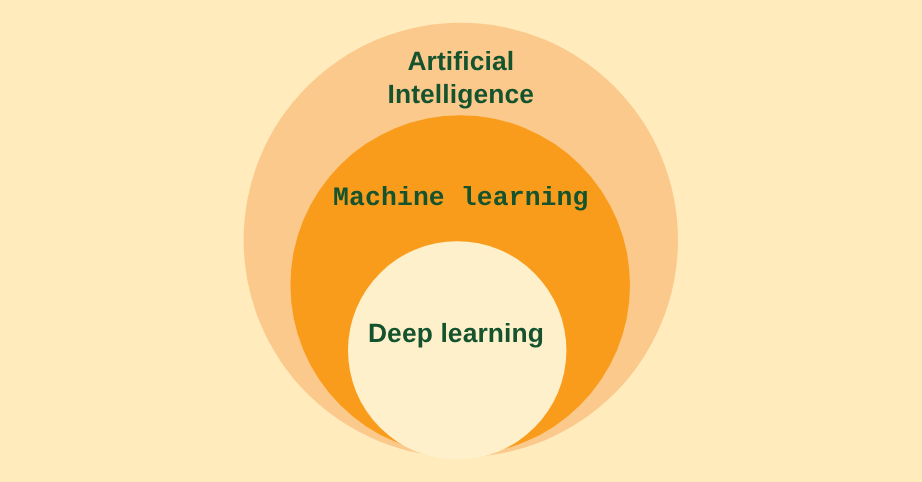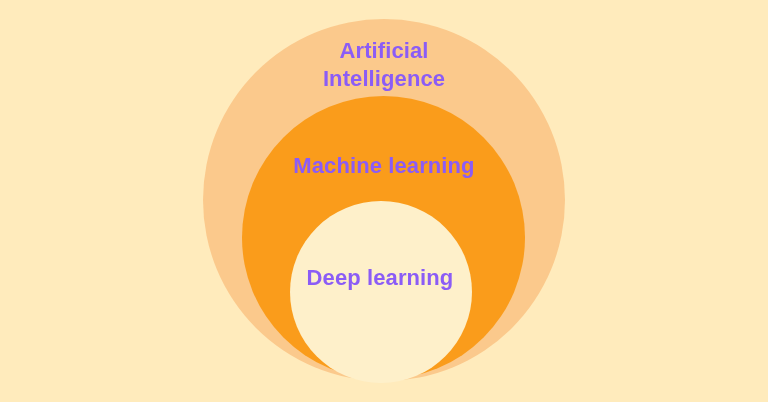--- a/index.html
+++ b/index.html
@@ -51,31 +51,32 @@
   .label.ai {
     top: 37px;
     left: 50%;
     transform: translateX(-50%);
     width: 190px;   
   }
   .label.ml {
     top: 152px;
     left: 0;
     width: 768px;
+    font-family: Liberation Mono, monospace;
   }
   .label.dl {
     top: 264px;
     left: -4px;
     width: 768px;
   }
 </style>
 </head>
 <body>
 
-<div class="canvas" style="background-color: rgb(255, 235, 188); color: #8b5cf6;">
+<div class="canvas" style="background-color: rgb(255, 235, 188); color: #14532d;">
 
   <div class="circle outer" style="background-color: rgb(251, 201, 140);"></div>
 
   <div class="circle middle" style="background-color: rgb(250, 156, 27);"></div>
 
   <div class="circle inner" style="background-color: rgb(254, 240, 202);"></div>
 
   <div class="label ai">Artificial Intelligence</div>
 
   <div class="label ml">Machine learning</div>

